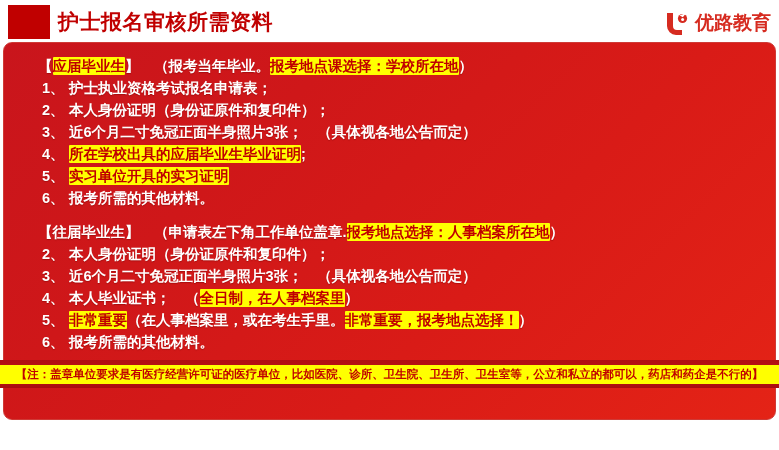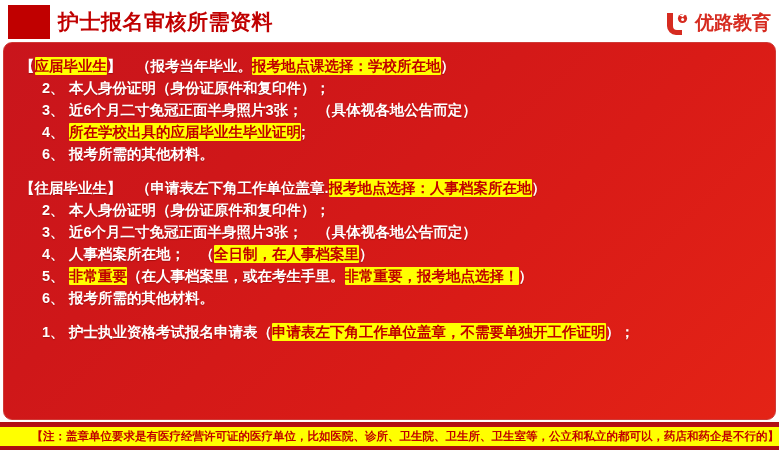--- a/index.html
+++ b/index.html
@@ -6,21 +6,21 @@
   html, body {
     margin: 0; padding: 0;
     width: 779px; height: 450px;
     overflow: hidden;
     background: #ffffff;
     font-family: "Liberation Sans", "DejaVu Sans", sans-serif;
   }
   #page {
     position: relative;
     width: 779px;
-    height: 450px;
+    height: 388px;
     background: #ffffff;
   }
 
   
   .header {
     position: absolute;
     left: 0; top: 0;
     width: 779px; height: 44px;
     background: #ffffff;
   }
@@ -82,21 +82,21 @@
     position: relative;
     height: 22px;
     line-height: 22px;
     padding-left: 38px;
     font-size: 14.5px;
     color: #ffffff;
     white-space: nowrap;
     font-weight: bold;
     text-shadow: 0 1px 1px rgba(120,0,0,0.45);
   }
-  .line.heading { padding-left: 16px; }
+  .line.heading { padding-left: 34px; }
   .line .num {
     display: inline-block;
     width: 27px;
     text-align: left;
     font-weight: bold;
   }
   .hl {
     background: #ffff00;
     color: #c00000;
     font-weight: bold;
@@ -114,21 +114,21 @@
     display: flex;
     align-items: center;
     justify-content: center;
   }
   .note-inner {
     width: 779px;
     height: 19px;
     background: #ffff00;
     display: flex;
     align-items: center;
-    justify-content: flex-end;
+    justify-content: center;
   }
   .note-text {
     font-size: 11.5px;
     font-weight: bold;
     color: #c00000;
     white-space: nowrap;
     letter-spacing: 0px;
     line-height: 19px;
   }
 </style>
@@ -150,31 +150,33 @@
         </svg>
       </span>
       <span class="brand-name">优路教育</span>
     </div>
   </div>
 
   <div class="panel">
 
     <div class="section sec1">
       <div class="line heading"><span>【</span><span class="hl">应届毕业生</span><span>】</span>　<span>（报考当年毕业。</span><span class="hl">报考地点课选择：学校所在地</span><span>）</span></div>
+      <div class="line"><span class="num">1、</span><span>护士执业资格考试报名申请表；</span></div>
       <div class="line"><span class="num">2、</span><span>本人身份证明（身份证原件和复印件）；</span></div>
       <div class="line"><span class="num">3、</span><span>近6个月二寸免冠正面半身照片3张；　（具体视各地公告而定）</span></div>
       <div class="line"><span class="num">4、</span><span class="hl">所在学校出具的应届毕业生毕业证明</span><span>;</span></div>
+      <div class="line"><span class="num">5、</span><span class="hl">实习单位开具的实习证明</span></div>
       <div class="line"><span class="num">6、</span><span>报考所需的其他材料。</span></div>
     </div>
 
     <div class="section sec2">
       <div class="line heading"><span>【</span><span>往届毕业生</span><span>】</span>　<span>（申请表左下角工作单位盖章.</span><span class="hl">报考地点选择：人事档案所在地</span><span>）</span></div>
       <div class="line"><span class="num">2、</span><span>本人身份证明（身份证原件和复印件）；</span></div>
       <div class="line"><span class="num">3、</span><span>近6个月二寸免冠正面半身照片3张；　（具体视各地公告而定）</span></div>
-      <div class="line"><span class="num">4、</span><span>人事档案所在地；　（</span><span class="hl">全日制，在人事档案里</span><span>）</span></div>
+      <div class="line"><span class="num">4、</span><span>本人毕业证书；　（</span><span class="hl">全日制，在人事档案里</span><span>）</span></div>
       <div class="line"><span class="num">5、</span><span class="hl">非常重要</span><span>（在人事档案里，或在考生手里。</span><span class="hl">非常重要，报考地点选择！</span><span>）</span></div>
       <div class="line"><span class="num">6、</span><span>报考所需的其他材料。</span></div>
     </div>
 
     <div class="section sec3">
       <div class="line"><span class="num">1、</span><span>护士执业资格考试报名申请表（</span><span class="hl">申请表左下角工作单位盖章，不需要单独开工作证明</span><span>）；</span></div>
 
     </div>
 
   </div>

